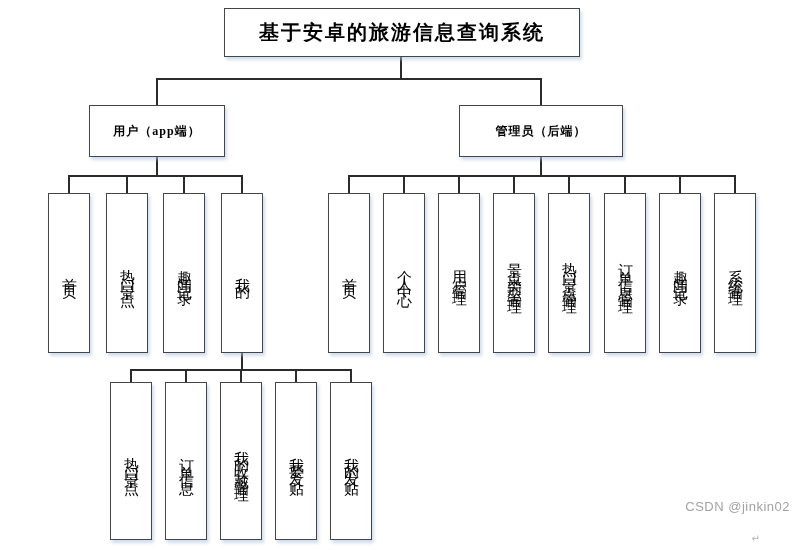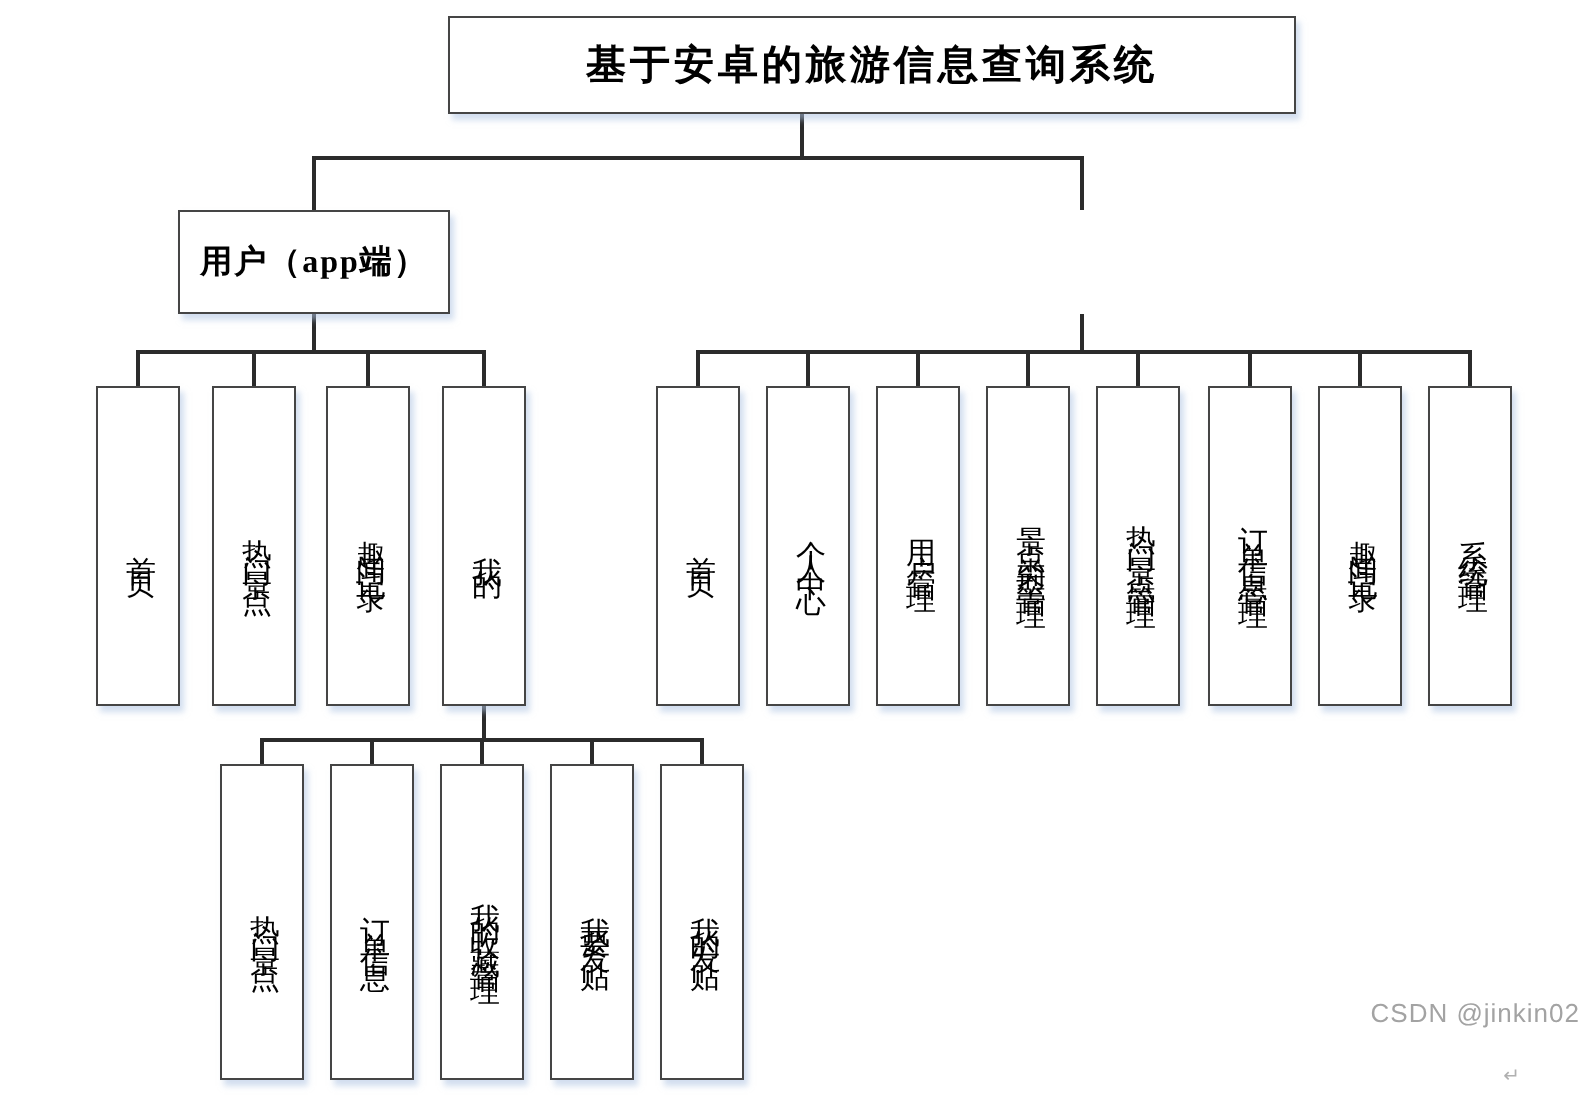--- a/index.html
+++ b/index.html
@@ -25,21 +25,21 @@
     justify-content:center;
     color:#000000;
     text-align:center;
   }
   .root-node{
     font-size:20px;
     font-weight:bold;
     letter-spacing:2px;
   }
   .l2-node{
-    font-size:16px;
+    font-size:12px;
     font-weight:bold;
     letter-spacing:1px;
   }
   .vnode{
     writing-mode:vertical-rl;
     text-orientation:upright;
     font-size:15px;
     letter-spacing:0.5em;
     line-height:1;
   }
@@ -90,23 +90,24 @@
   <div class="line" style="left:734px;top:175px;width:2px;height:18px"></div>
 
   <div class="line" style="left:241px;top:352px;width:2px;height:18px"></div>
   <div class="line" style="left:130px;top:369px;width:222px;height:2px"></div>
   <div class="line" style="left:130px;top:369px;width:2px;height:14px"></div>
   <div class="line" style="left:185px;top:369px;width:2px;height:14px"></div>
   <div class="line" style="left:240px;top:369px;width:2px;height:14px"></div>
   <div class="line" style="left:295px;top:369px;width:2px;height:14px"></div>
   <div class="line" style="left:350px;top:369px;width:2px;height:14px"></div>
 
-  <div class="node root-node" style="left:224px;top:8px;width:424px;height:49px">基于安卓的旅游信息查询系统</div>
+  <div class="node root-node" style="left:224px;top:8px;width:356px;height:49px">基于安卓的旅游信息查询系统</div>
 
   <div class="node l2-node" style="left:89px;top:105px;width:136px;height:52px">用户（app端）</div>
+  <div class="node l2-node" style="left:459px;top:105px;width:164px;height:52px">管理员（后端）</div>
 
   <div class="node vnode" style="left:48px;top:193px;width:42px;height:160px">首页</div>
   <div class="node vnode" style="left:106px;top:193px;width:42px;height:160px">热门景点</div>
   <div class="node vnode" style="left:163px;top:193px;width:42px;height:160px">趣闻记录</div>
   <div class="node vnode" style="left:221px;top:193px;width:42px;height:160px">我的</div>
 
   <div class="node vnode" style="left:328px;top:193px;width:42px;height:160px">首页</div>
   <div class="node vnode" style="left:383px;top:193px;width:42px;height:160px">个人中心</div>
   <div class="node vnode" style="left:438px;top:193px;width:42px;height:160px">用户管理</div>
   <div class="node vnode" style="left:493px;top:193px;width:42px;height:160px">景点类型管理</div>

